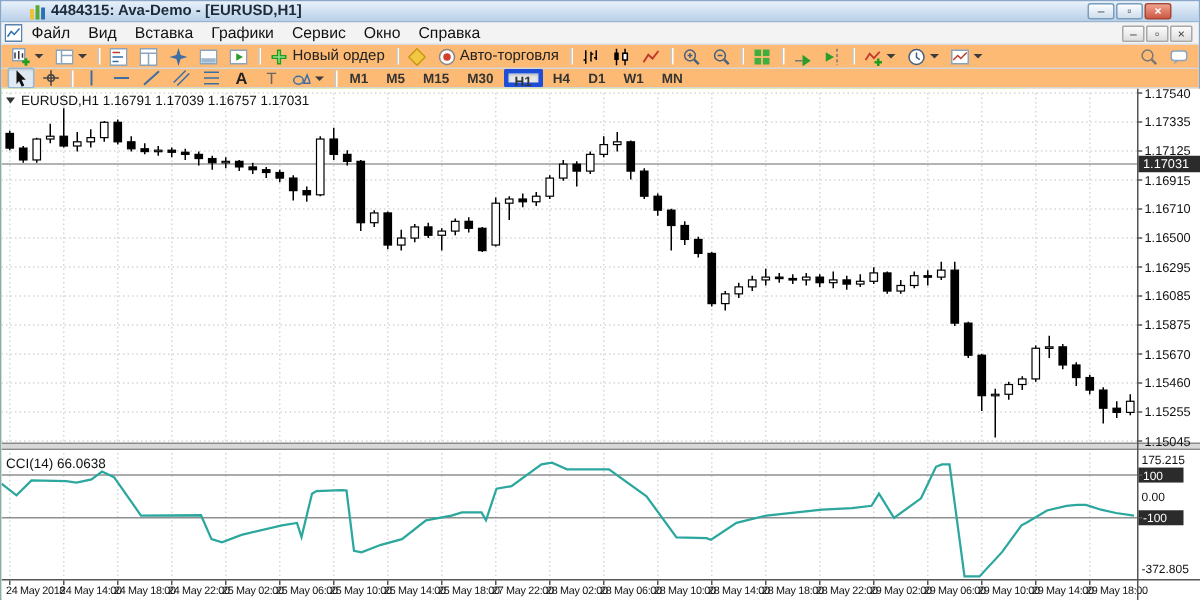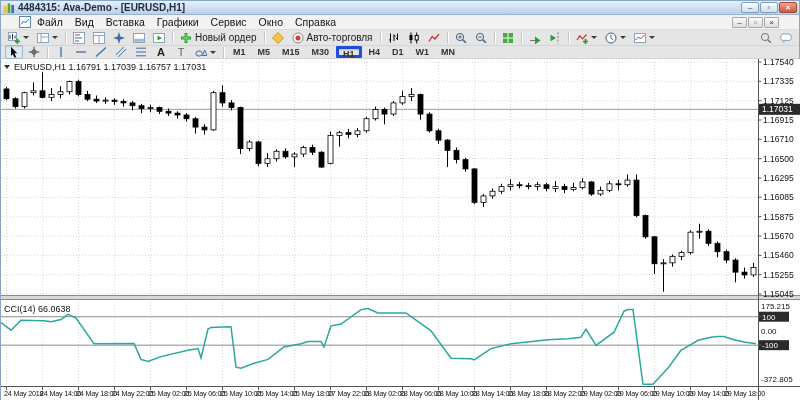--- a/index.html
+++ b/index.html
@@ -1,36 +1,36 @@
 <!DOCTYPE html>
 <html><head>
 <meta charset="utf-8">
 <style>
   *{margin:0;padding:0;box-sizing:border-box}
   html,body{width:800px;height:400px;overflow:hidden;background:#fff;
     font-family:"Liberation Sans",sans-serif;-webkit-font-smoothing:antialiased}
   #app{position:relative;width:800px;height:400px;background:#fff;border:1px solid #89a6c6}
   
-  #titlebar{height:14px;display:flex;align-items:center;padding:0 2px;
+  #titlebar{height:14px;display:flex;align-items:center;padding:0 18px;
     background:linear-gradient(#e8f1fb,#b9d0e8);border-bottom:1px solid #9ab4d0;font-size:10px;color:#1c2c3c}
   #appicon{display:inline-flex;margin-right:3px}
   #title{font-weight:bold;white-space:nowrap}
   #winbtns{margin-left:auto;display:flex;gap:1px}
   .wb{width:18px;height:11px;font-size:8px;line-height:10px;text-align:center;color:#2c4257;
     border:1px solid #7b9ebd;border-radius:2px;background:linear-gradient(#fdfeff,#cfdded)}
   .wb.close{background:linear-gradient(#f0a18e,#cd5a45);border-color:#a84733;color:#fff;font-weight:bold}
   
   #menubar{height:15px;display:flex;align-items:center;background:#f3f3f3;
-    border-bottom:1px solid #dcdcdc;font-size:10.5px;color:#111;padding:0 18px}
+    border-bottom:1px solid #dcdcdc;font-size:10.5px;color:#111;padding:0 2px}
   .menu-item{padding:1px 6px;white-space:nowrap}
   #mdibtns{margin-left:auto;display:flex;gap:1px;padding-right:2px}
   .mdib{width:15px;height:11px;border:1px solid #a8a8a8;background:linear-gradient(#fbfbfb,#dedede);
     font-size:8px;line-height:9px;text-align:center;color:#333;border-radius:1px}
   
-  .toolbar{display:flex;align-items:center;background:#e5e5e5;border-bottom:1px solid #d5d5d5;padding:0 3px}
+  .toolbar{display:flex;align-items:center;background:#fdba74;border-bottom:1px solid #d5d5d5;padding:0 3px}
   #toolbar1{height:16px}
   #toolbar2{height:13px}
   .tb-btn{height:14px;display:inline-flex;align-items:center;padding:0 2px;margin:0 1px;
     border:1px solid transparent;border-radius:2px}
   .tb-btn.active{background:#dfe9f3;border-color:#9ab6d0;box-shadow:inset 0 1px 1px rgba(0,0,0,.12)}
   .tb-btn .lbl{font-size:10px;color:#222;margin-left:3px;white-space:nowrap}
   .icn{display:inline-flex;width:12px;height:12px}
   .caret{width:0;height:0;border-left:3px solid transparent;border-right:3px solid transparent;
     border-top:3px solid #3c3c3c;margin-left:3px}
   .vsep{width:1px;height:11px;background:#c6c6c6;box-shadow:1px 0 0 #fff;margin:0 3px}

